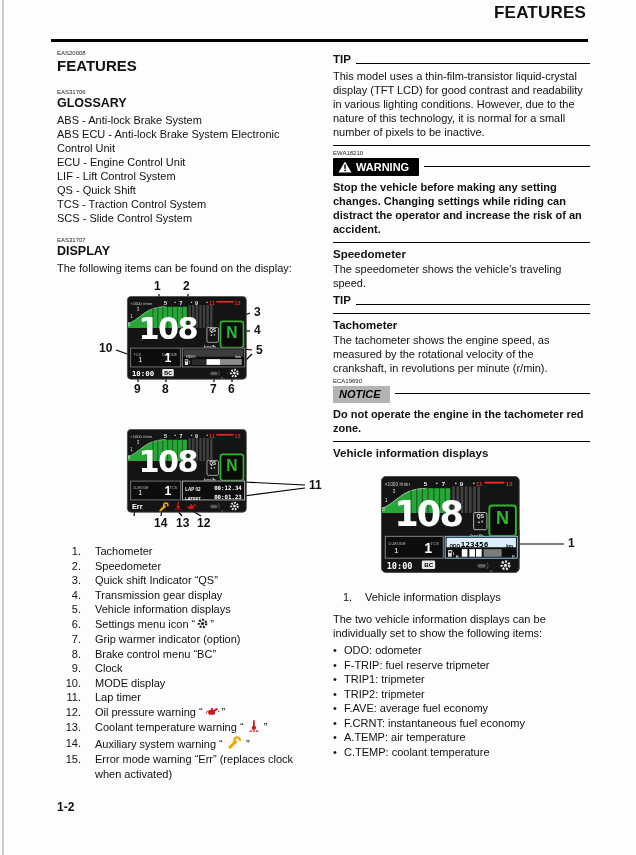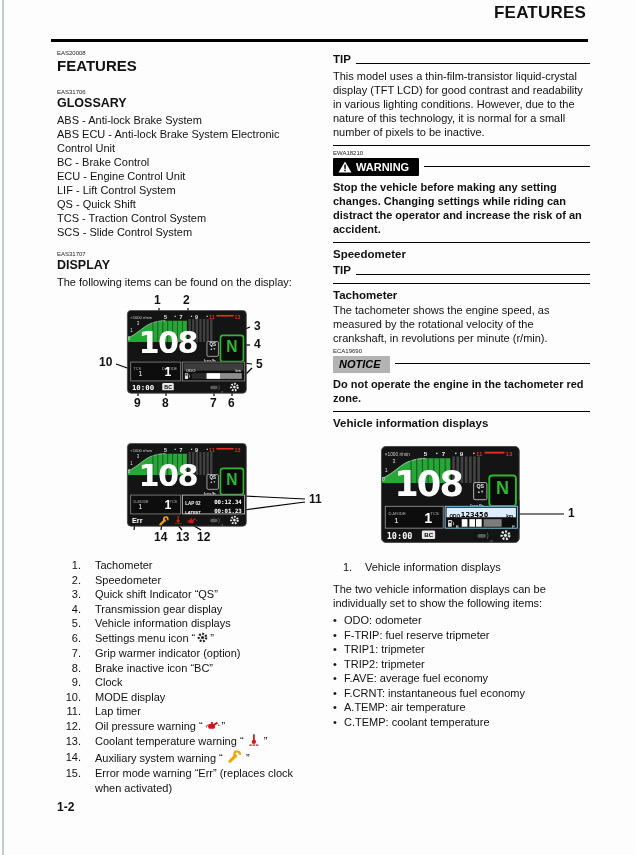--- a/index.html
+++ b/index.html
@@ -120,21 +120,20 @@
 
 <div class="col col-left">
   <div class="code">EAS20008</div>
   <div class="h1">FEATURES</div>
 
   <div class="code">EAS31706</div>
   <div class="h2">GLOSSARY</div>
   <div class="glossary">
     <div>ABS - Anti-lock Brake System</div>
     <div>ABS ECU - Anti-lock Brake System Electronic Control Unit</div>
-    <div>BC - Brake Control</div>
     <div>ECU - Engine Control Unit</div>
     <div>LIF - Lift Control System</div>
     <div>QS - Quick Shift</div>
     <div>TCS - Traction Control System</div>
     <div>SCS - Slide Control System</div>
   </div>
 
   <div class="gap12"></div>
   <div class="code">EAS31707</div>
   <div class="h2">DISPLAY</div>
@@ -383,21 +382,21 @@
               <circle cx="6" cy="6" r="4" fill="none" stroke="#222" stroke-width="2.6" stroke-dasharray="2 1.6"></circle>
               <circle cx="6" cy="6" r="1.7" fill="#222"></circle>
             </svg></span><span>”</span></span>
       </div>
     <div class="legend-row">
         <span class="legend-num">7.</span>
         <span class="legend-txt">Grip warmer indicator (option)</span>
       </div>
     <div class="legend-row">
         <span class="legend-num">8.</span>
-        <span class="legend-txt">Brake inactive icon “BC”</span>
+        <span class="legend-txt">Brake control menu “BC”</span>
       </div>
     <div class="legend-row">
         <span class="legend-num">9.</span>
         <span class="legend-txt">Clock</span>
       </div>
     <div class="legend-row">
         <span class="legend-num">10.</span>
         <span class="legend-txt">MODE display</span>
       </div>
     <div class="legend-row">
@@ -449,20 +448,21 @@
           <rect x="6.3" y="3.6" width="1.5" height="4.2" fill="#000"></rect>
           <rect x="6.3" y="8.7" width="1.5" height="1.5" fill="#000"></rect>
         </svg>
       <span>WARNING</span>
     </span>
     <span class="tip-line"></span>
   </div>
   <div class="para bold">Stop the vehicle before making any setting changes. Changing settings while riding can distract the operator and increase the risk of an accident.</div>
   <div class="rule"></div>
   <div class="h3">Speedometer</div>
+  <div class="para">The speedometer shows the vehicle’s traveling speed.</div>
   <div class="tip-head">
       <span>TIP</span>
       <span class="tip-line"></span>
     </div>
   <div class="rule"></div>
   <div class="h3">Tachometer</div>
   <div class="para">The tachometer shows the engine speed, as measured by the rotational velocity of the crankshaft, in revolutions per minute (r/min).</div>
   <div class="code">ECA19690</div>
   <div class="warn-row">
     <span class="notice-badge">NOTICE</span>

